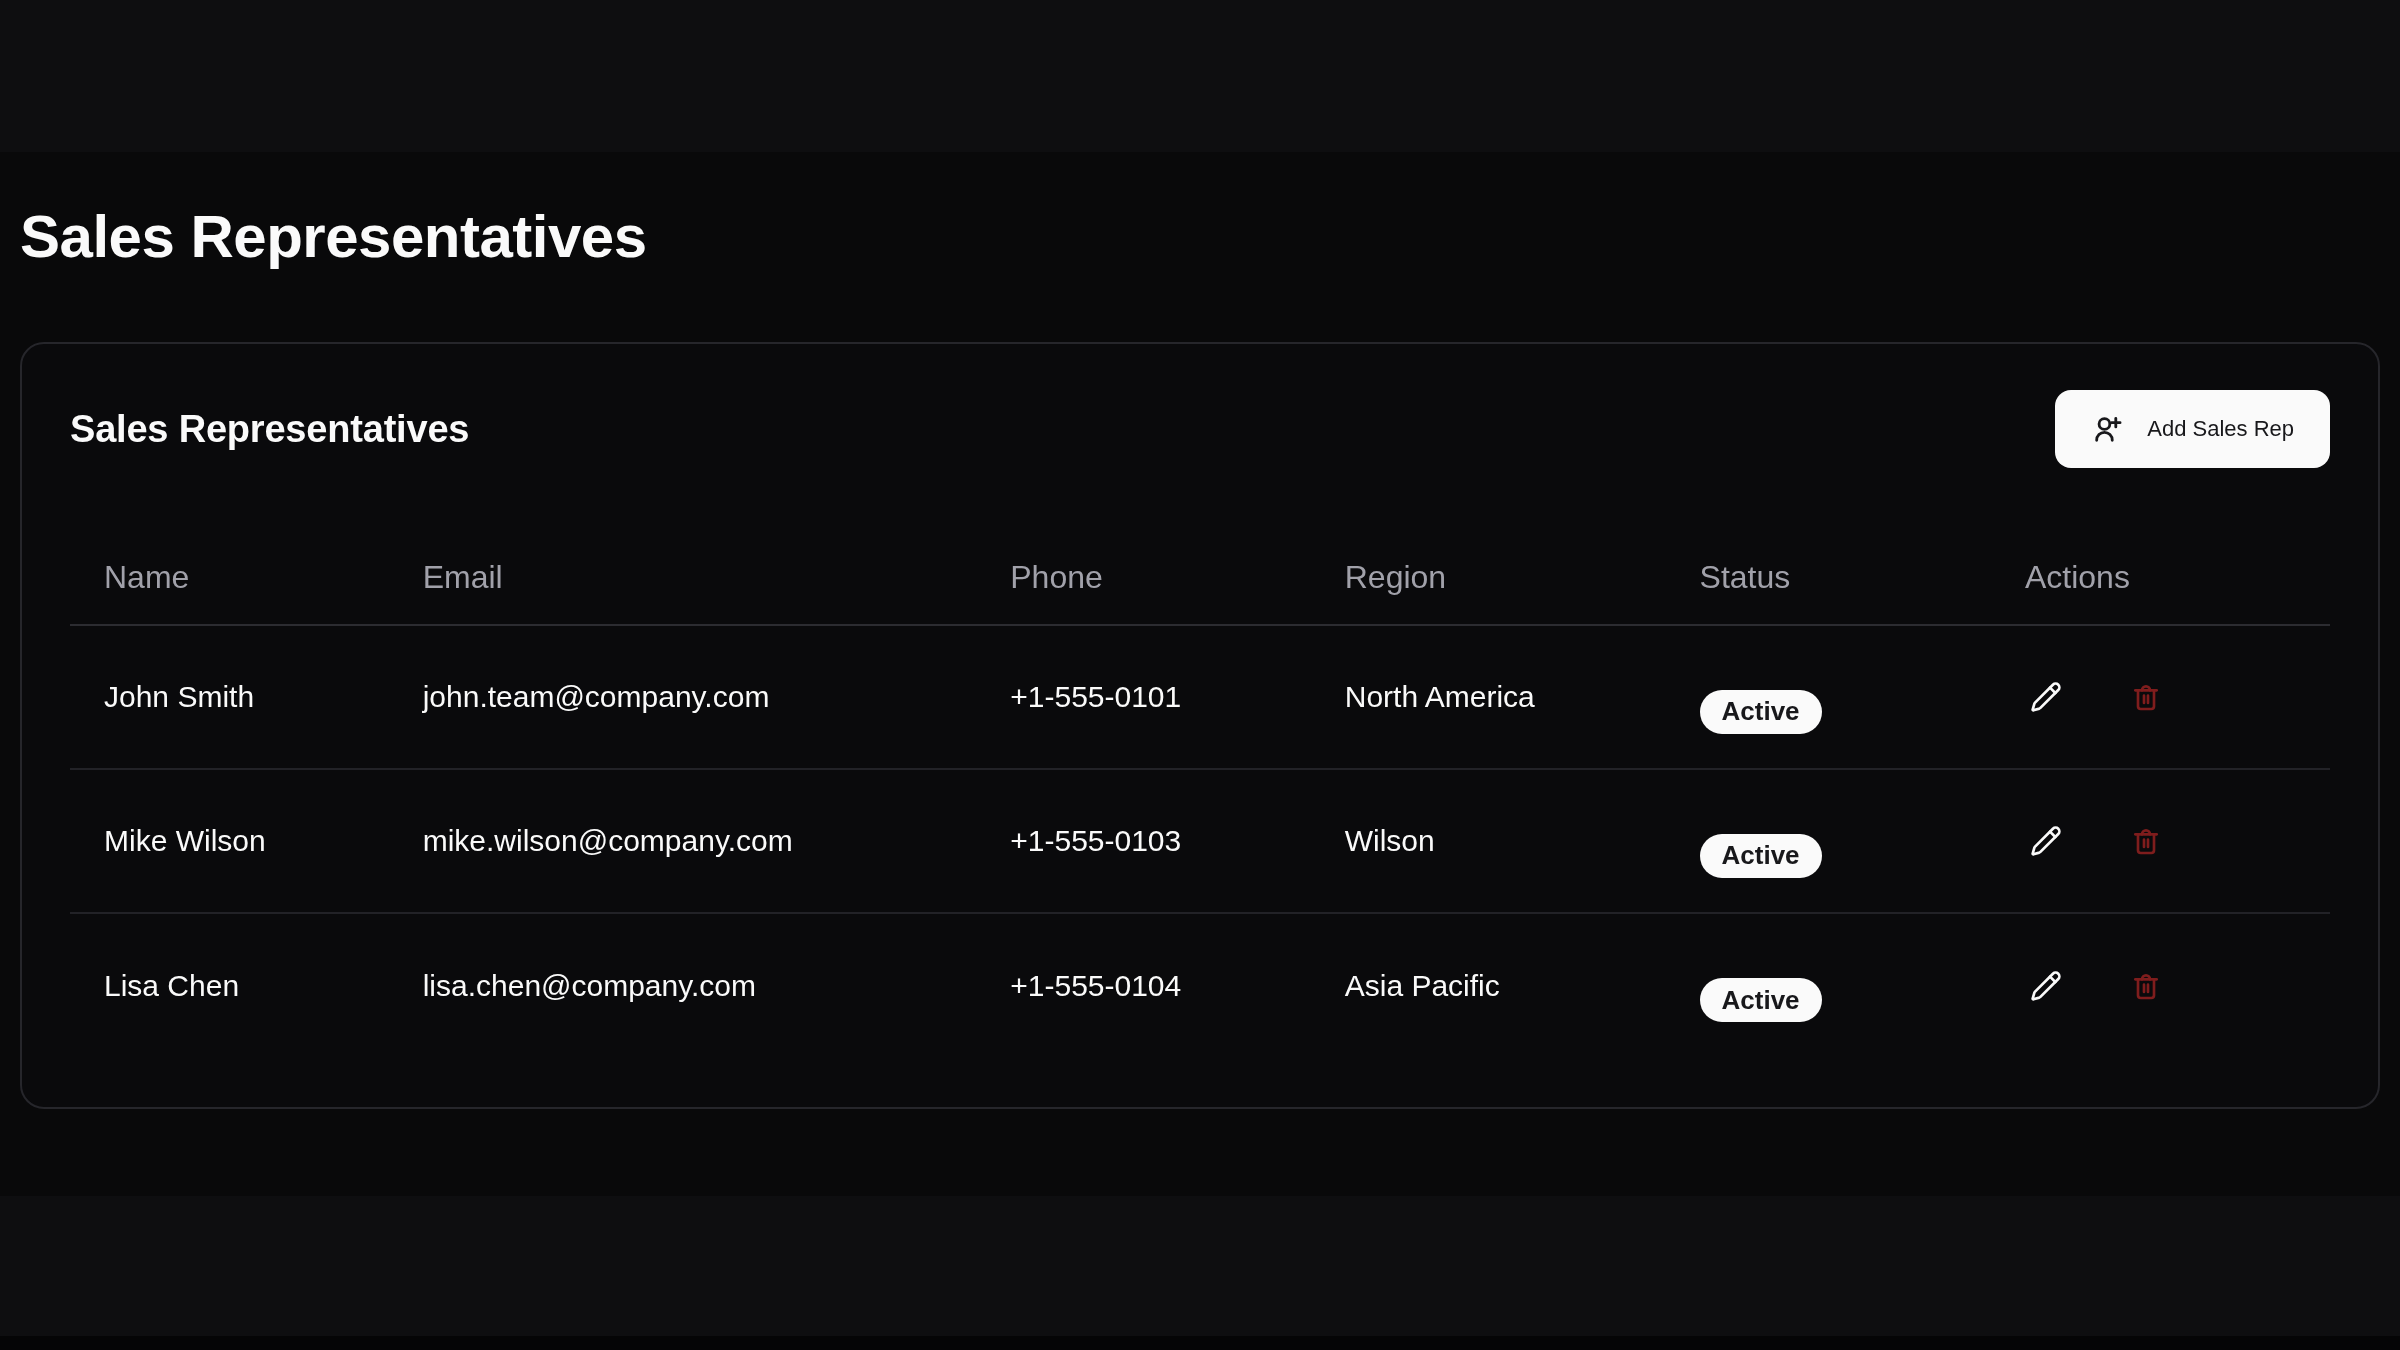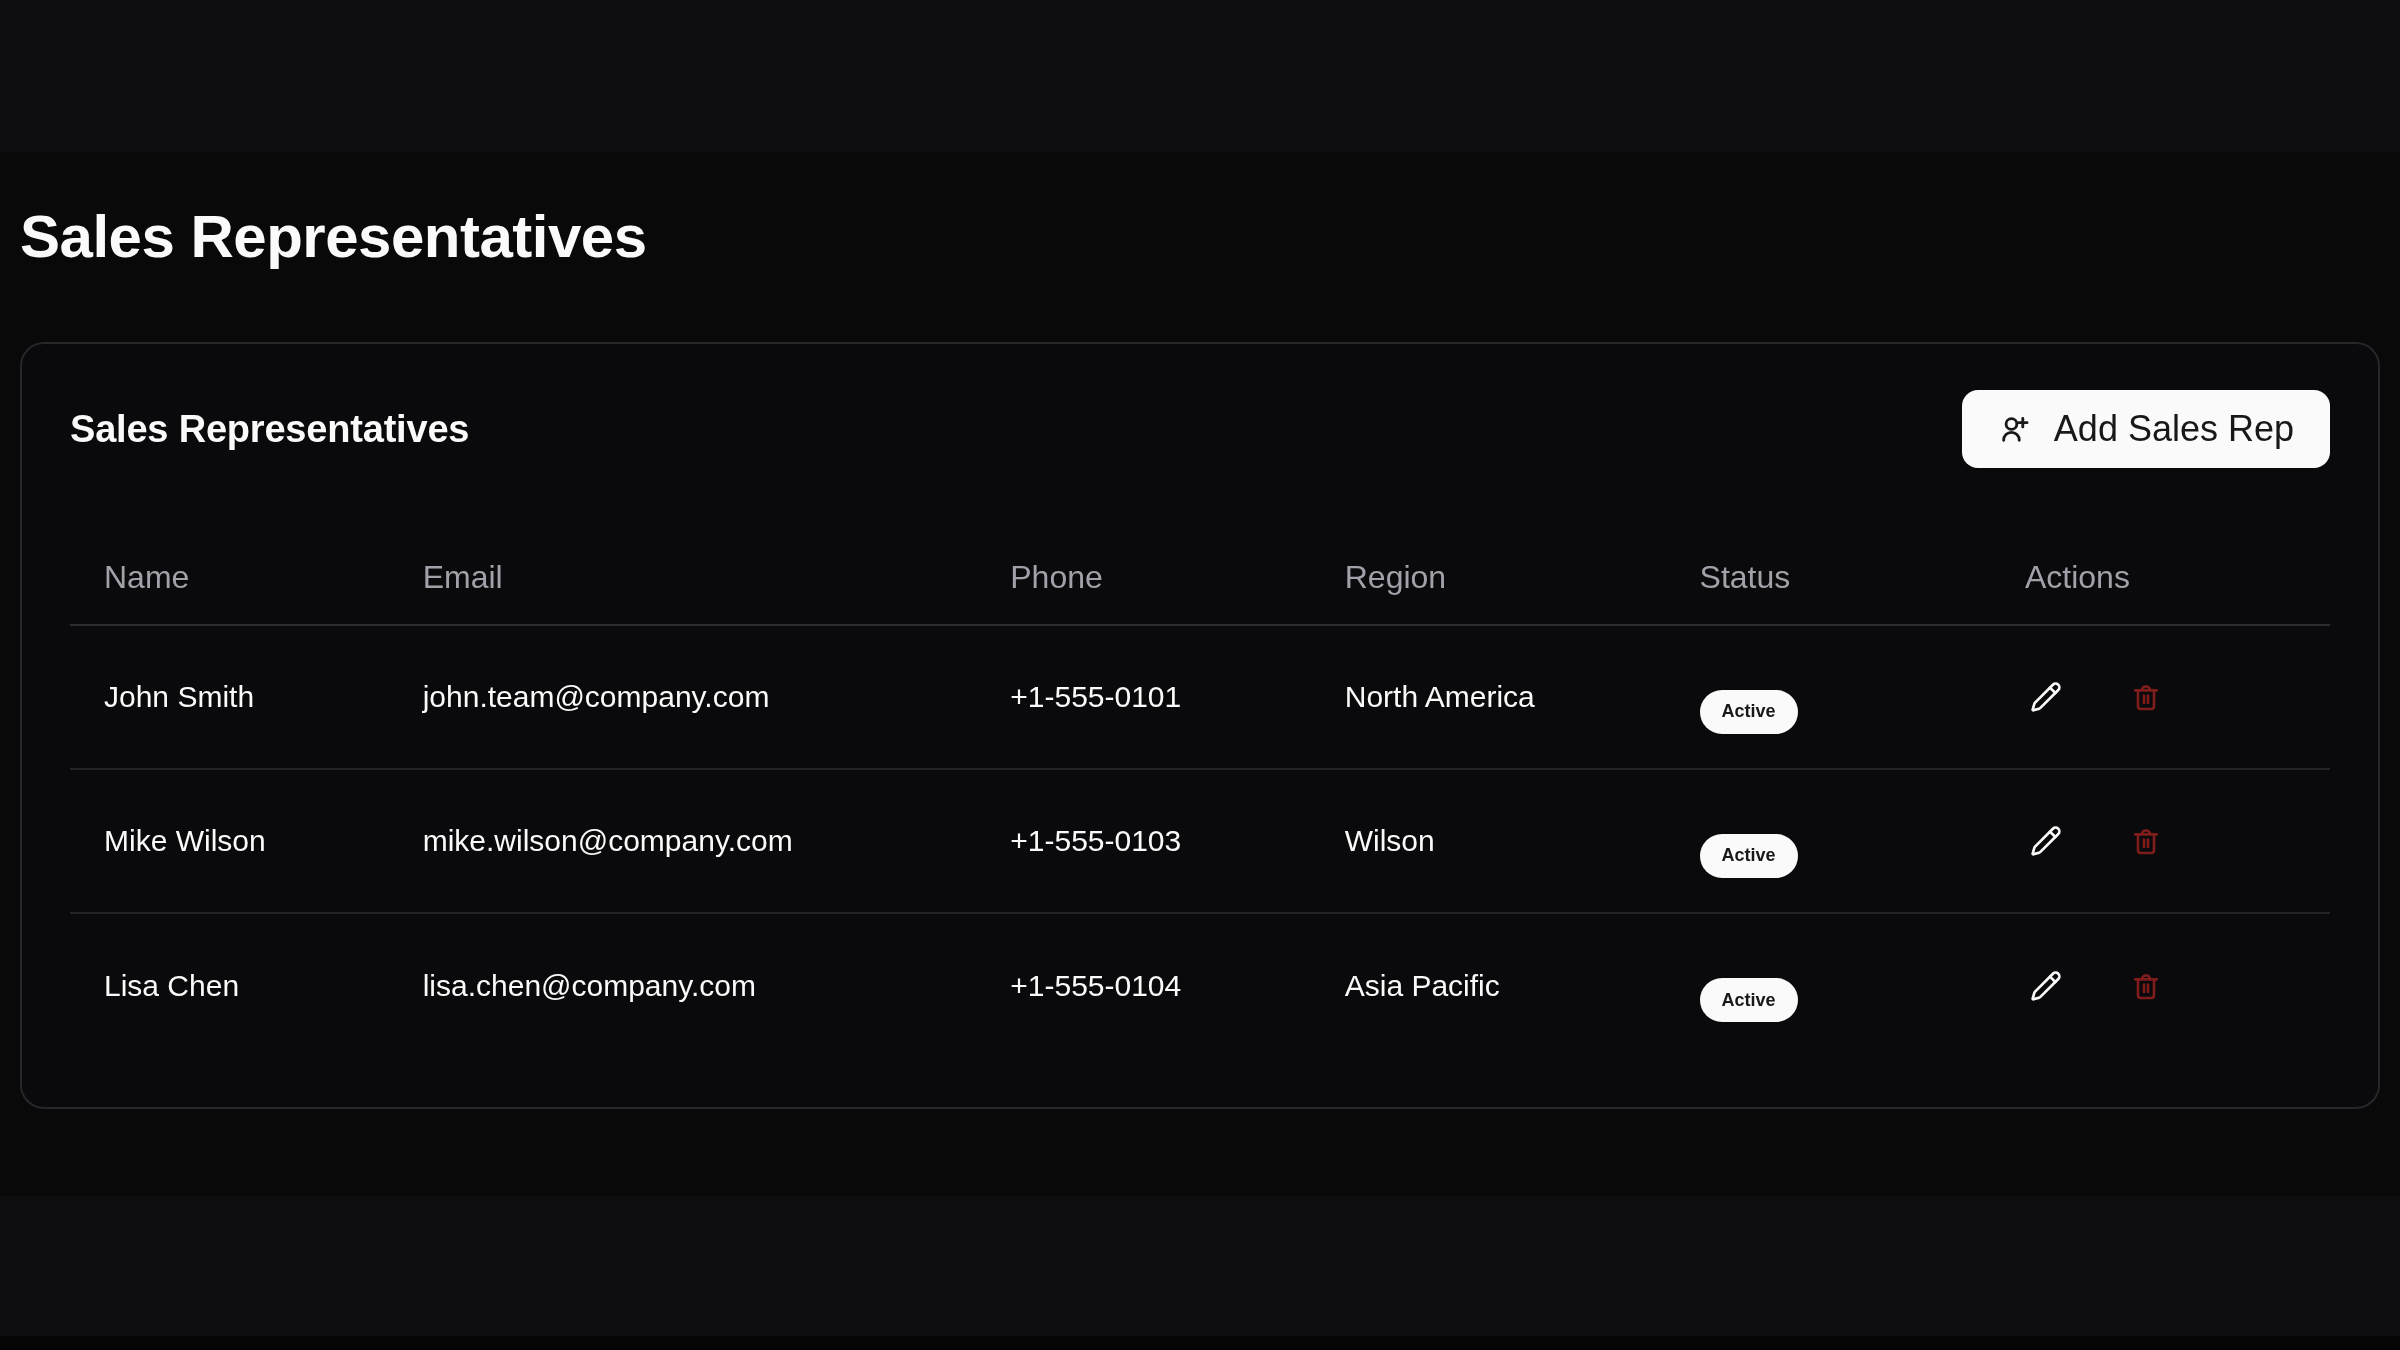--- a/index.html
+++ b/index.html
@@ -42,21 +42,21 @@
     padding-top: 46px;
     display: flex; align-items: center; justify-content: space-between;
   }
   .card-title { margin: 0; font-size: 38px; font-weight: 700; color: #fafafa; letter-spacing: -0.2px; }
 
   .add-btn {
     height: 78px; padding: 0 36px;
     display: inline-flex; align-items: center; gap: 22px;
     background: #fafafa; color: #18181b;
     border: none; border-radius: 16px;
-    font-family: inherit; font-size: 36px; font-weight: 500;
+    font-family: inherit; font-size: 22px; font-weight: 500;
     cursor: pointer;
   }
   .add-btn svg { width: 34px; height: 34px; display: block; }
 
   table.reps-table { width: 100%; border-collapse: collapse; margin-top: 62px; }
   .reps-table th {
     height: 95px;
     text-align: left; vertical-align: middle;
     font-size: 32px; font-weight: 500; color: #a1a1aa;
     padding: 0 0 0 34px;
@@ -70,21 +70,21 @@
     border-bottom: 2px solid #222227;
   }
   .reps-table tbody tr:last-child td { border-bottom: none; }
   td.cell-name { font-weight: 400; }
 
   .badge {
     display: inline-flex; align-items: center;
     height: 44px; padding: 0 22px;
     background: #fafafa; color: #18181b;
     border-radius: 999px;
-    font-size: 18px; font-weight: 600; margin-top: 29px;
+    font-size: 26px; font-weight: 600; margin-top: 29px;
   }
 
   .actions { display: flex; align-items: center; gap: 58px; }
   .icon-btn {
     width: 42px; height: 42px; padding: 0;
     display: inline-flex; align-items: center; justify-content: center;
     background: transparent; border: none; cursor: pointer;
   }
   .icon-btn svg { width: 32px; height: 32px; display: block; }
 </style>

